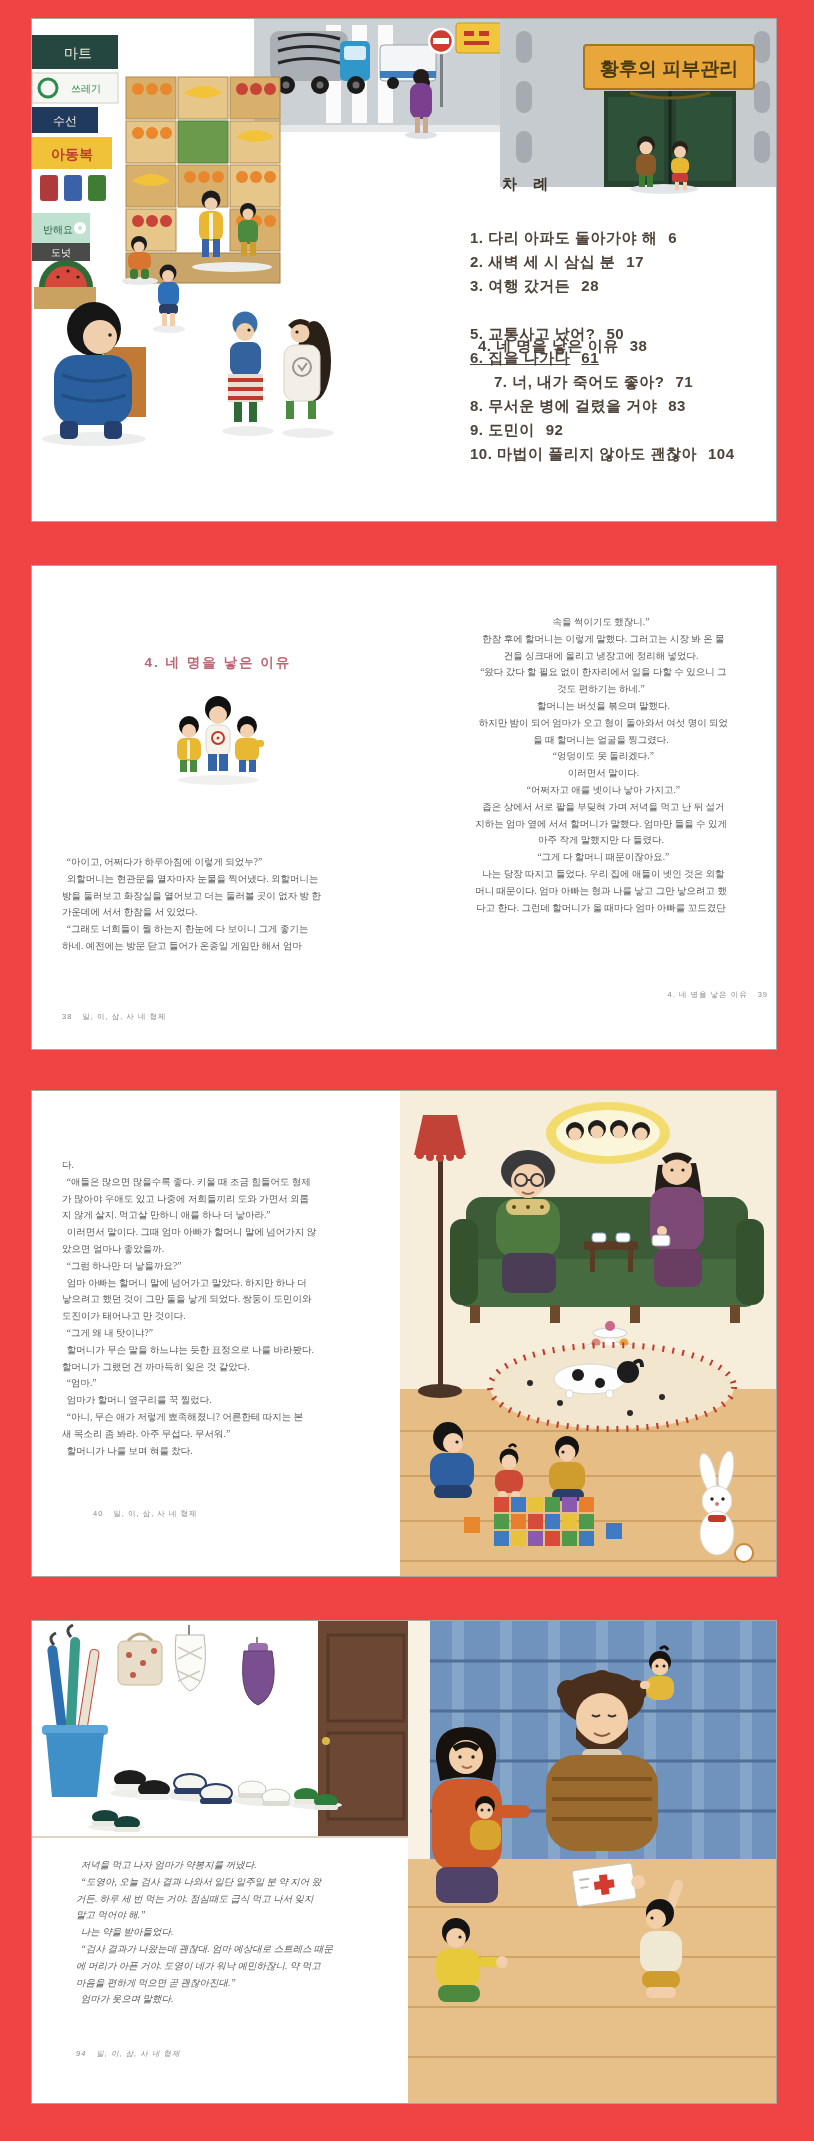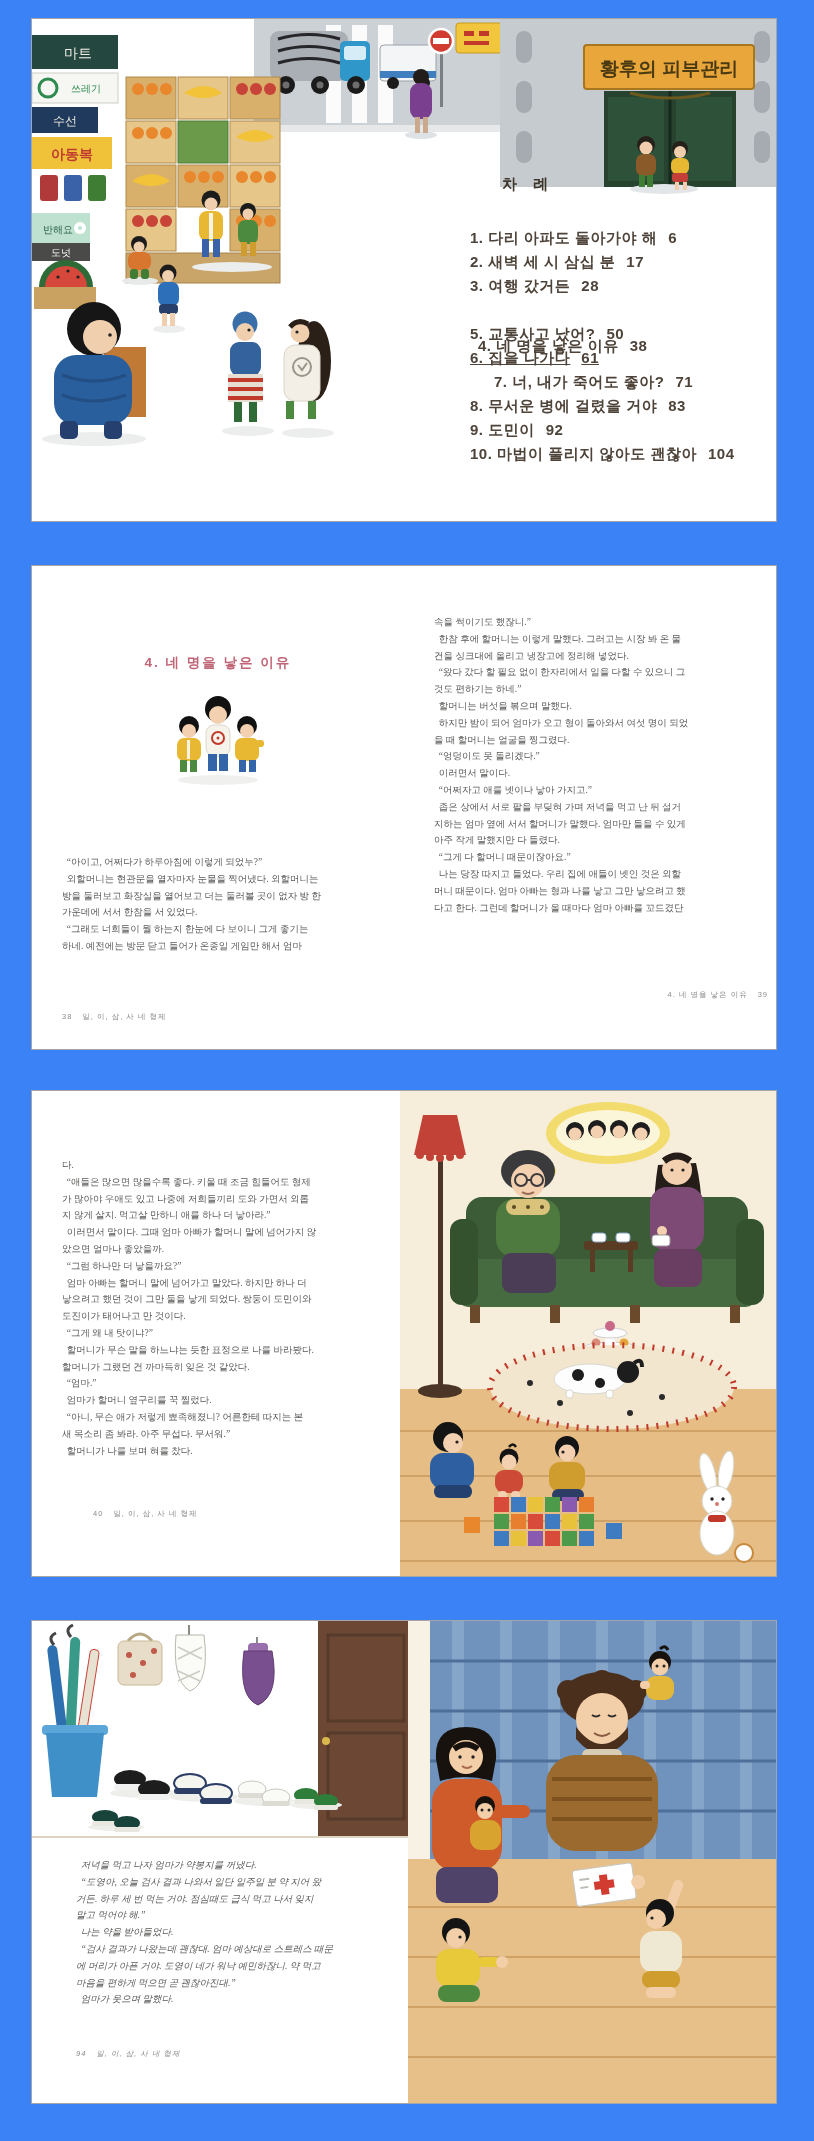--- a/index.html
+++ b/index.html
@@ -1,16 +1,16 @@
 <!DOCTYPE html>
 <html><head>
 <meta charset="utf-8">
 <style>
   html,body{margin:0;padding:0;background:#ffffff;}
-  #stage{position:relative;width:814px;height:2141px;background:#3b82f6;overflow:hidden;
+  #stage{position:relative;width:814px;height:2141px;background:#ef4444;overflow:hidden;
          font-family:"Liberation Sans","DejaVu Sans",sans-serif;}
   .panel{position:absolute;left:31px;width:744px;background:#ffffff;border:1px solid #a6a6a6;overflow:hidden;}
   .abs{position:absolute;}
   
   .toc-title{font-size:15px;font-weight:bold;color:#3f362c;letter-spacing:6px;}
   .toc-row{position:absolute;white-space:nowrap;font-size:15px;font-weight:600;color:#4e4339;letter-spacing:0.5px;}
   .toc-page{margin-left:11px;color:#4e4339;}
   
   .bodytext{font-family:"Liberation Serif","DejaVu Serif",serif;font-size:9.5px;line-height:16.8px;
             color:#5a5a58;white-space:pre-wrap;}
@@ -310,21 +310,21 @@
     </svg>
     <div class="abs bodytext" style="left:30px;top:288px;width:322px;">  “아이고, 어쩌다가 하루아침에 이렇게 되었누?”
   외할머니는 현관문을 열자마자 눈물을 찍어냈다. 외할머니는
 방을 둘러보고 화장실을 열어보고 더는 둘러볼 곳이 없자 방 한
 가운데에 서서 한참을 서 있었다.
   “그래도 너희들이 뭘 하는지 한눈에 다 보이니 그게 좋기는
 하네. 예전에는 방문 닫고 들어가 온종일 게임만 해서 엄마</div>
     <div class="abs footer" style="left:30px;top:446px;">
       <span class="pgnum">38</span><span>일, 이, 삼, 사 네 형제</span>
     </div>
-    <div class="abs bodytext" style="left:402px;top:48px;width:334px;">속을 썩이기도 했잖니.”
+    <div class="abs bodytext" style="left:402px;top:48px;width:334px;text-align:center;">속을 썩이기도 했잖니.”
   한참 후에 할머니는 이렇게 말했다. 그러고는 시장 봐 온 물
 건을 싱크대에 올리고 냉장고에 정리해 넣었다.
   “왔다 갔다 할 필요 없이 한자리에서 일을 다할 수 있으니 그
 것도 편하기는 하네.”
   할머니는 버섯을 볶으며 말했다.
   하지만 밤이 되어 엄마가 오고 형이 돌아와서 여섯 명이 되었
 을 때 할머니는 얼굴을 찡그렸다.
   “엉덩이도 못 돌리겠다.”
   이러면서 말이다.
   “어쩌자고 애를 넷이나 낳아 가지고.”

